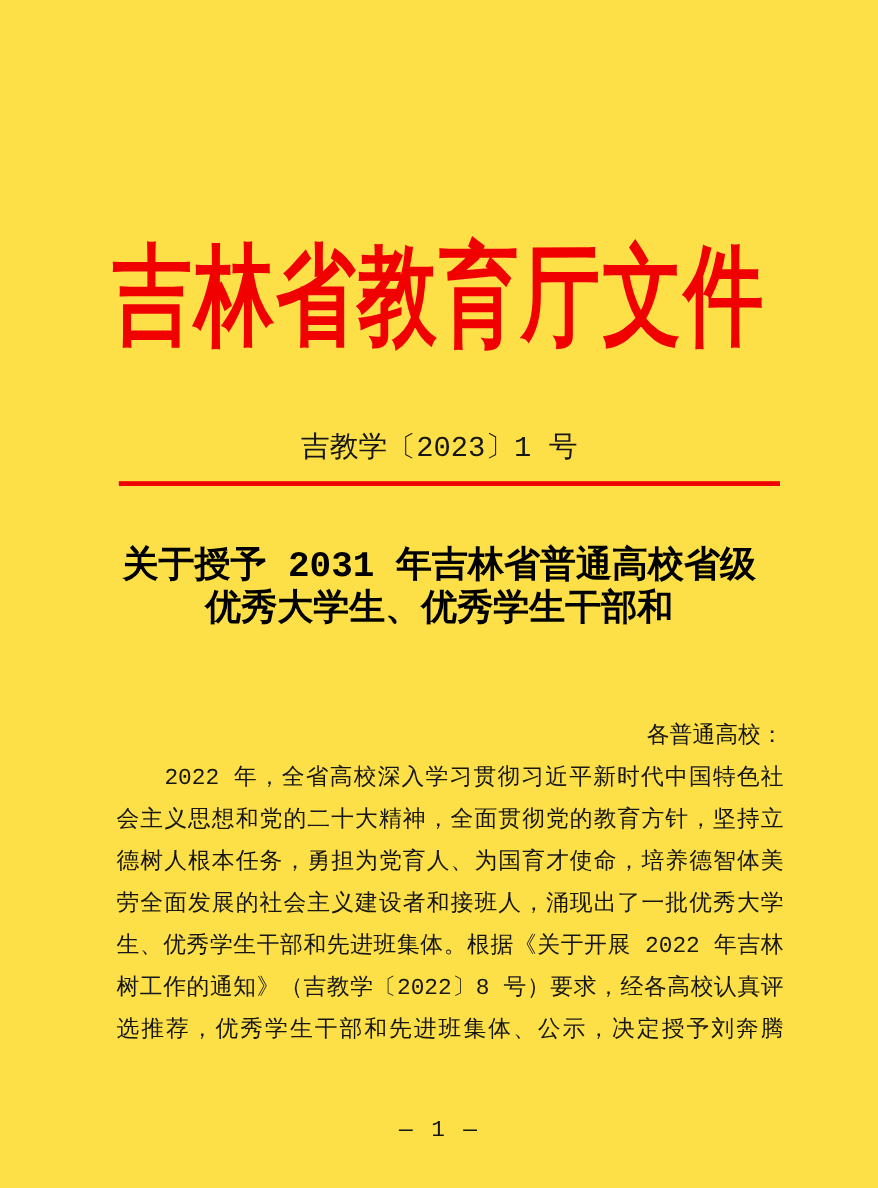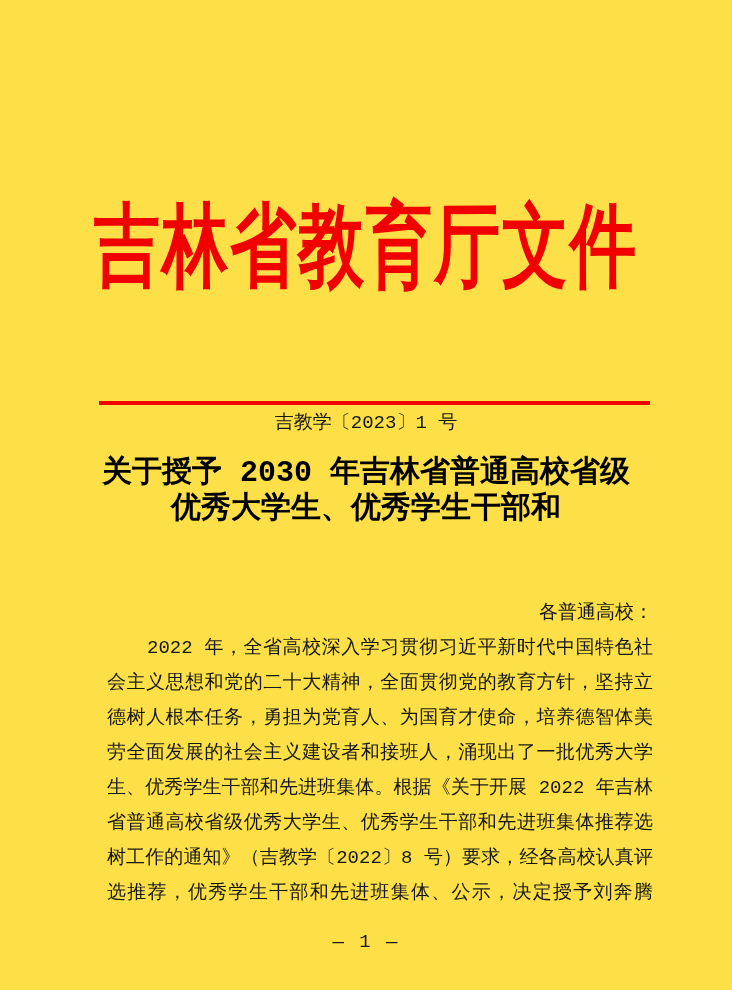--- a/index.html
+++ b/index.html
@@ -27,24 +27,23 @@
     transform: scaleY(1.38);
     transform-origin: center;
     white-space: nowrap;
   }
   .docnum {
     position: absolute;
     top: 359px;
     left: 0;
     right: 0;
     text-align: center;
-    font-size: 19px;
+    font-size: 24px;
     line-height: 32px;
     color: #161616;
-    margin-top: 48px;
   }
   .redline {
     position: absolute;
     top: 401px;
     left: 99px;
     width: 551px;
     height: 4px;
     background: var(--accent-red, #f10000);
   }
   .doc-title {
@@ -65,21 +64,20 @@
     width: 556px;
     font-size: 19px;
     line-height: 35px;
     color: #161616;
   }
   .salutation { text-align: right; }
   .body-line {
     text-align: justify;
     text-align-last: justify;
     text-justify: inter-ideograph;
-    margin-left: 10px;
   }
   .indent { text-indent: 40px; }
   .pagenum {
     position: absolute;
     top: 928px;
     left: 0;
     right: 0;
     text-align: center;
     font-size: 19px;
     line-height: 28px;
@@ -92,31 +90,30 @@
 
 <div class="page">
 
   <div class="agency">吉林省教育厅文件</div>
 
   <div class="docnum">吉教学〔2023〕1 号</div>
 
   <div class="redline"></div>
 
   <div class="doc-title">
-    <div class="title-line">关于授予 2030 年吉林省普通高校省级</div>
+    <div class="title-line">关于授予 2031 年吉林省普通高校省级</div>
     <div class="title-line">优秀大学生、优秀学生干部和</div>
   </div>
 
   <div class="body-block">
     <div class="salutation">各普通高校：</div>
     <div class="body-line indent">2022 年，全省高校深入学习贯彻习近平新时代中国特色社</div>
     <div class="body-line">会主义思想和党的二十大精神，全面贯彻党的教育方针，坚持立</div>
     <div class="body-line">德树人根本任务，勇担为党育人、为国育才使命，培养德智体美</div>
     <div class="body-line">劳全面发展的社会主义建设者和接班人，涌现出了一批优秀大学</div>
     <div class="body-line">生、优秀学生干部和先进班集体。根据《关于开展 2022 年吉林</div>
-    <div class="body-line">省普通高校省级优秀大学生、优秀学生干部和先进班集体推荐选</div>
     <div class="body-line">树工作的通知》（吉教学〔2022〕8 号）要求，经各高校认真评</div>
     <div class="body-line">选推荐，优秀学生干部和先进班集体、公示，决定授予刘奔腾</div>
   </div>
 
   <div class="pagenum">— 1 —</div>
 
 </div>
 
 </body></html>

